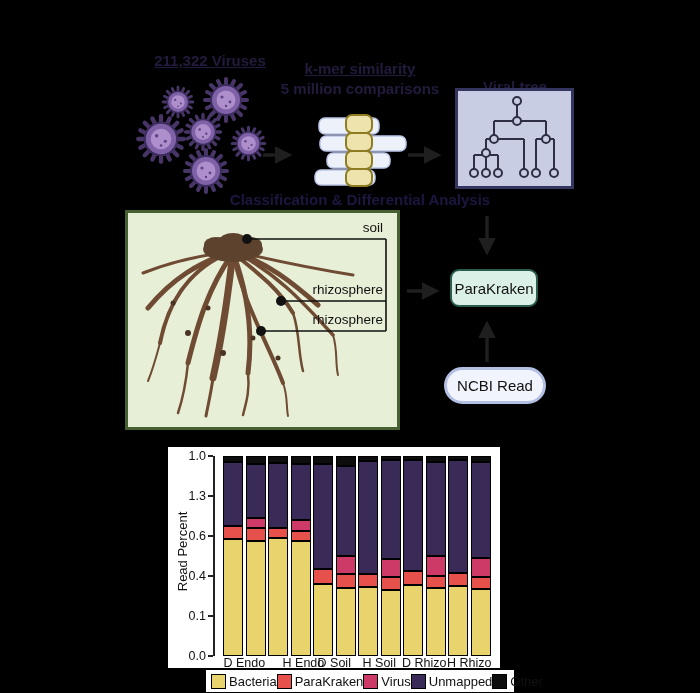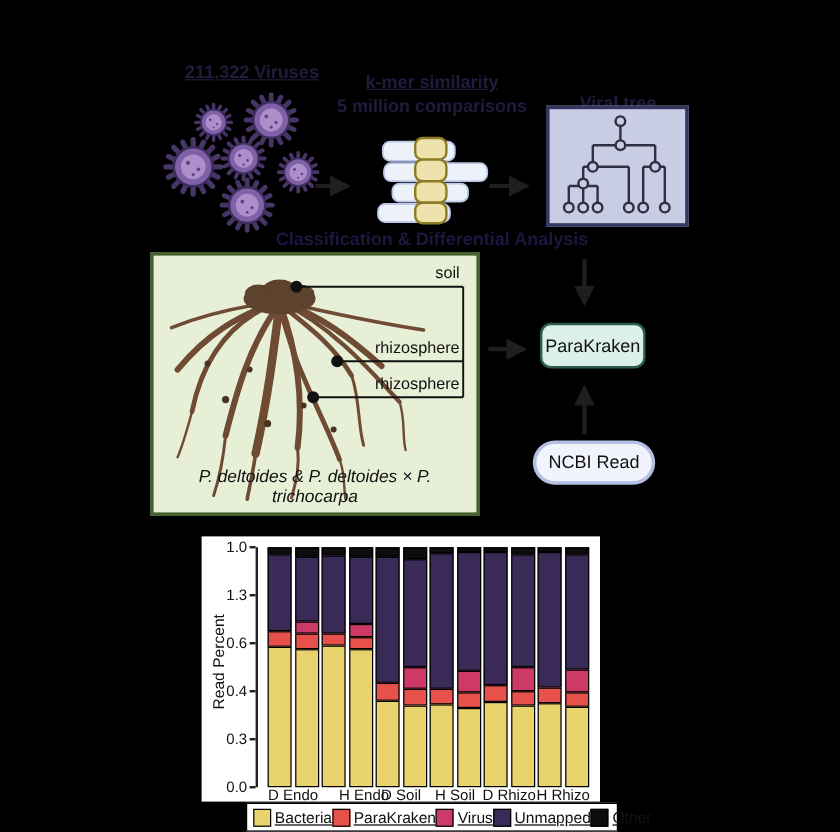--- a/index.html
+++ b/index.html
@@ -62,21 +62,20 @@
   }
   .bar{position:absolute;bottom:12px;width:20px;height:200px;display:flex;
        flex-direction:column-reverse;}
   .seg{width:100%;border:1px solid #000;box-sizing:border-box;}
   
   .legend-box{
     left:205px;top:669px;width:310px;height:24px;background:#fff;
     border:1.5px solid #000;box-sizing:border-box;
     display:flex;align-items:center;justify-content:space-between;
     padding:0 5px;
-    text-decoration:underline;
   }
   .legend-item{display:flex;align-items:center;gap:3px;}
   .legend-swatch{width:15px;height:15px;border:1.5px solid #000;box-sizing:border-box;}
   .legend-label{font-size:13px;color:#111;white-space:nowrap;}
 </style>
 </head>
 <body>
 
 <svg width="0" height="0" style="position:absolute">
   <defs>
@@ -248,21 +247,20 @@
     </g>
     <g fill="#111">
       <circle cx="119" cy="26" r="5"></circle>
       <circle cx="153" cy="88" r="5"></circle>
       <circle cx="133" cy="118" r="5"></circle>
     </g>
   </svg>
   <div class="root-label" style="left:135px;top:8px;">soil</div>
   <div class="root-label" style="left:135px;top:70px;">rhizosphere</div>
   <div class="root-label" style="left:135px;top:100px;">rhizosphere</div>
-  <div class="species-caption">P. deltoides &amp; P. deltoides × P. trichocarpa</div>
 </div>
 
 <div class="abs parakraken-box">
   <span>ParaKraken</span>
 </div>
 <div class="abs ncbi-box">
   <span>NCBI Read</span>
 </div>
 
 <div class="abs chart-panel" id="chart-panel">
@@ -271,21 +269,21 @@
 
 <div class="ytick-mark" style="top: 8.25px;"></div>
     <div class="ytick-label" style="top: 2px;">1.0</div>
     <div class="ytick-mark" style="top: 48.25px;"></div>
     <div class="ytick-label" style="top: 42px;">1.3</div>
     <div class="ytick-mark" style="top: 88.25px;"></div>
     <div class="ytick-label" style="top: 82px;">0.6</div>
     <div class="ytick-mark" style="top: 128.25px;"></div>
     <div class="ytick-label" style="top: 122px;">0.4</div>
     <div class="ytick-mark" style="top: 168.25px;"></div>
-    <div class="ytick-label" style="top: 162px;">0.3</div>
+    <div class="ytick-label" style="top: 162px;">0.1</div>
     <div class="ytick-mark" style="top: 208.25px;"></div>
     <div class="ytick-label" style="top: 202px;">0.0</div>
     <div class="bar" style="left: 55px;">
       <div class="seg" style="height: 117px; background: rgb(233, 211, 108);"></div>
       <div class="seg" style="height: 13px; background: rgb(230, 81, 75);"></div>
       <div class="seg" style="height: 64px; background: rgb(58, 42, 87);"></div>
       <div class="seg" style="height: 6px; background: rgb(13, 13, 13);"></div>
     </div>
     <div class="bar" style="left: 77.5px;">
       <div class="seg" style="height: 115px; background: rgb(233, 211, 108);"></div>

